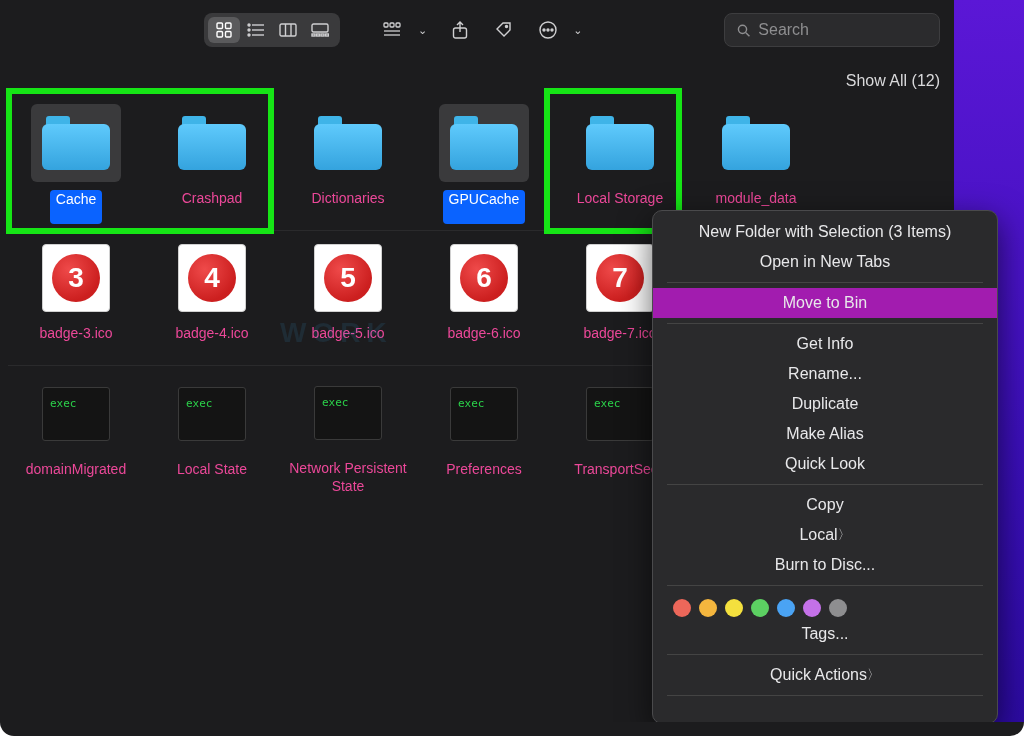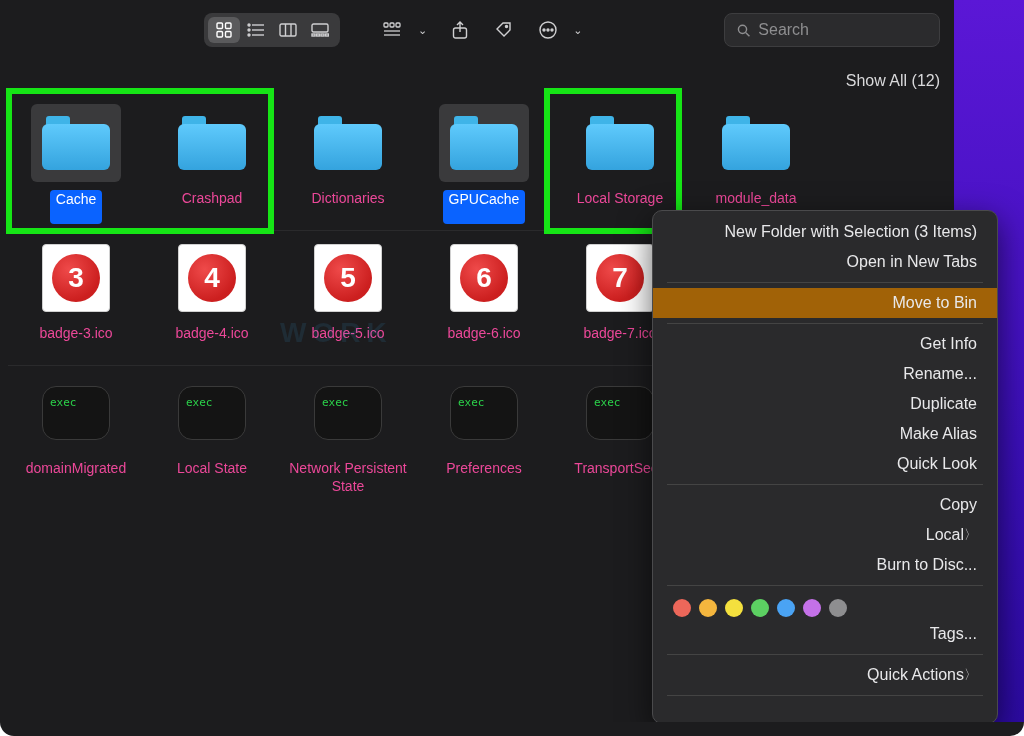--- a/index.html
+++ b/index.html
@@ -57,21 +57,21 @@
   .search input::placeholder { color:#8e8e90; }
   
   .showall {
     position:absolute; top:72px; right:84px; color:#d9d9db; font-size:16px;
   }
   
   .grid {
     position:absolute; top:96px; left:0; right:70px;
     padding:0 8px;
   }
-  .row { display:flex; border-bottom:1px solid #2a2a2c; padding:8px 0 6px 0;}
+  .row { display:flex; border-bottom:1px solid #2a2a2c; padding:8px 0 6px 0;align-items:flex-end;}
   .row:last-child { border-bottom:none;}
   .cell {
     flex:0 0 136px; display:flex; flex-direction:column; align-items:center;
     gap:8px;
   }
   .thumb {
     width:90px; height:78px; display:flex; align-items:center; justify-content:center;
     border-radius:6px;
   }
   .thumb.sel { background:#3a3a3c; }
@@ -96,39 +96,39 @@
     display:flex; align-items:center; justify-content:center;
   }
   .badge .circle {
     width:48px; height:48px; border-radius:50%;
     background:radial-gradient(circle at 35% 32%, #ef4a4a 0%, #cc1f1f 70%);
     color:#fff; display:flex; align-items:center; justify-content:center;
     font-size:28px; font-weight:600;
   }
   
   .exec {
-    width:68px; height:54px; background:#141414; border:1px solid #3a3a3a; border-radius:14px;
+    width:68px; height:54px; background:#141414; border:1px solid #3a3a3a; border-radius:3px;
     padding:5px 7px;
   }
   .exec span { color:#2bd24a; font-size:11px; font-family:Menlo,monospace; }
   
   .hl { position:absolute; border:6px solid #16e516; pointer-events:none; }
   
   .menu {
     position:absolute; top:210px; left:652px; width:346px;
     background:#2a2a2c; border:1px solid #4a4a4c; border-radius:10px;
     padding:6px 0 10px 0;
     box-shadow:0 10px 32px rgba(0,0,0,.6);
   }
   .menu .item {
     padding:6px 20px; font-size:16px; color:#e8e8ea;
-    display:flex; align-items:center; justify-content:flex-end;
+    display:flex; align-items:center; justify-content:center;
   }
   .menu .item .arrow { color:#bdbdbf; font-size:13px; }
-  .menu .item.hover { background:#a16207; }
+  .menu .item.hover { background:#a21caf; }
   .menu hr { border:none; border-top:1px solid #444; margin:5px 14px; }
   .tagdots { display:flex; gap:8px; padding:8px 20px 2px 20px;}
   .tagdots div { width:18px; height:18px; border-radius:50%; }
   
   .wm {
     position:absolute; top:320px; left:280px;
     font-size:60px; font-weight:800; color:rgba(53,140,200,.18);
     letter-spacing:2px; font-family:Arial,sans-serif;
     pointer-events:none; user-select:none;
     line-height:.95;

